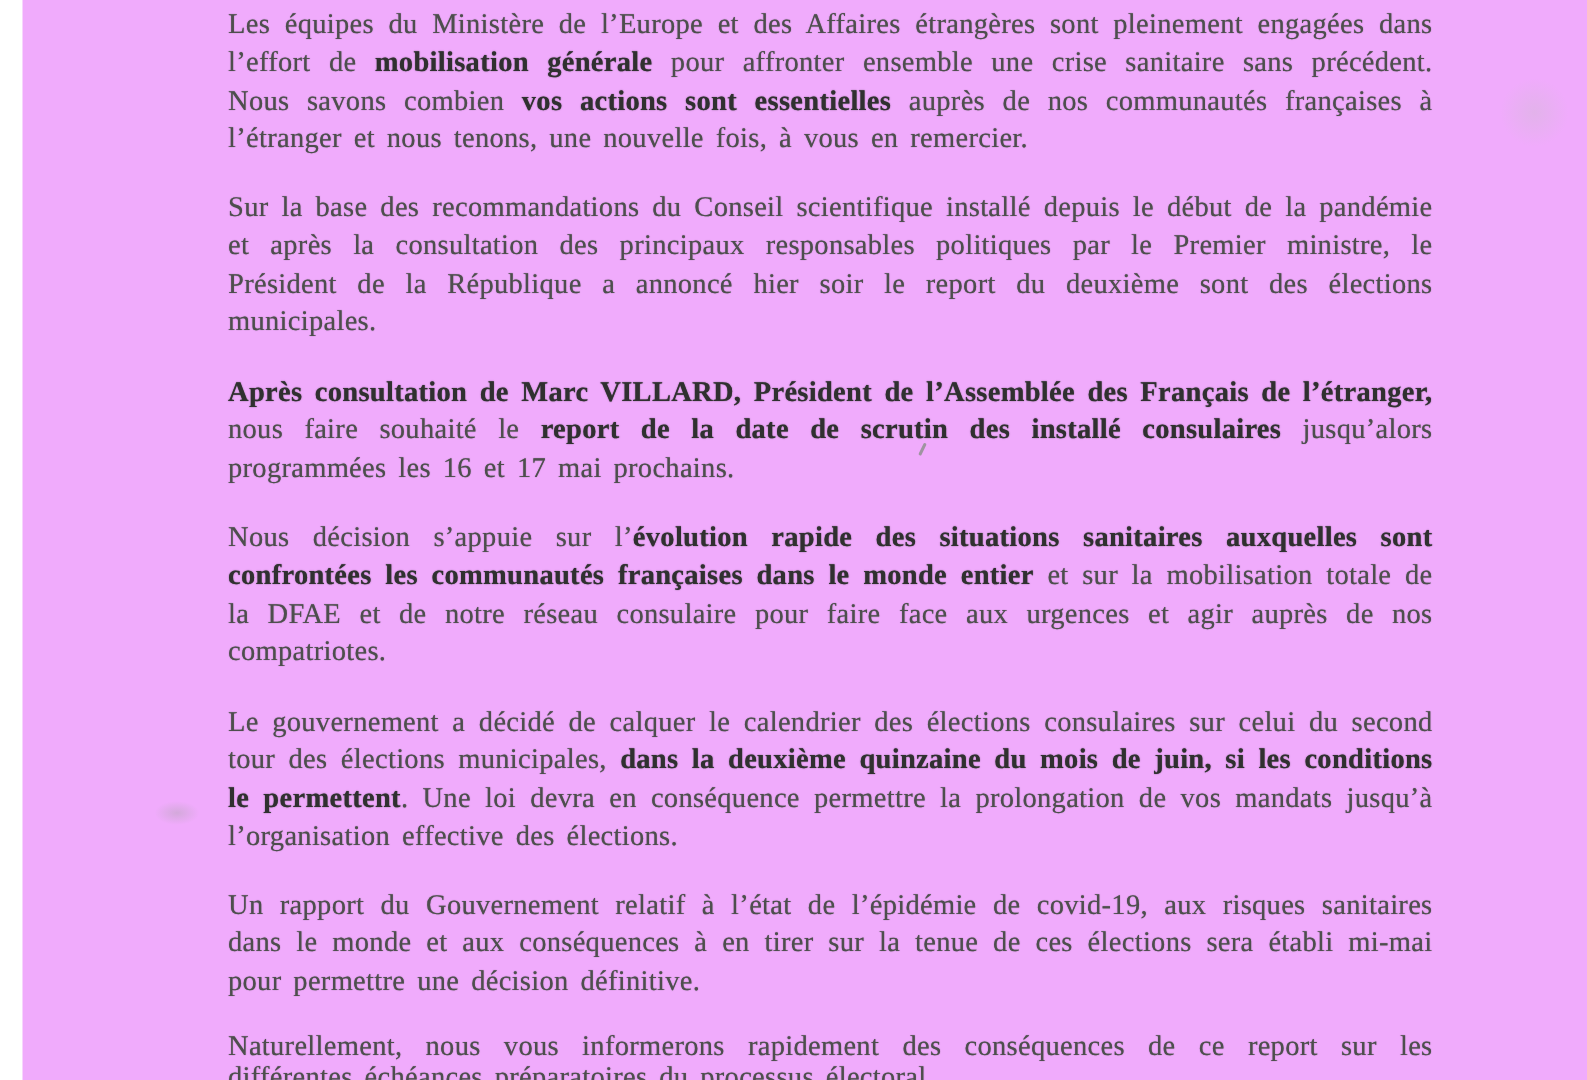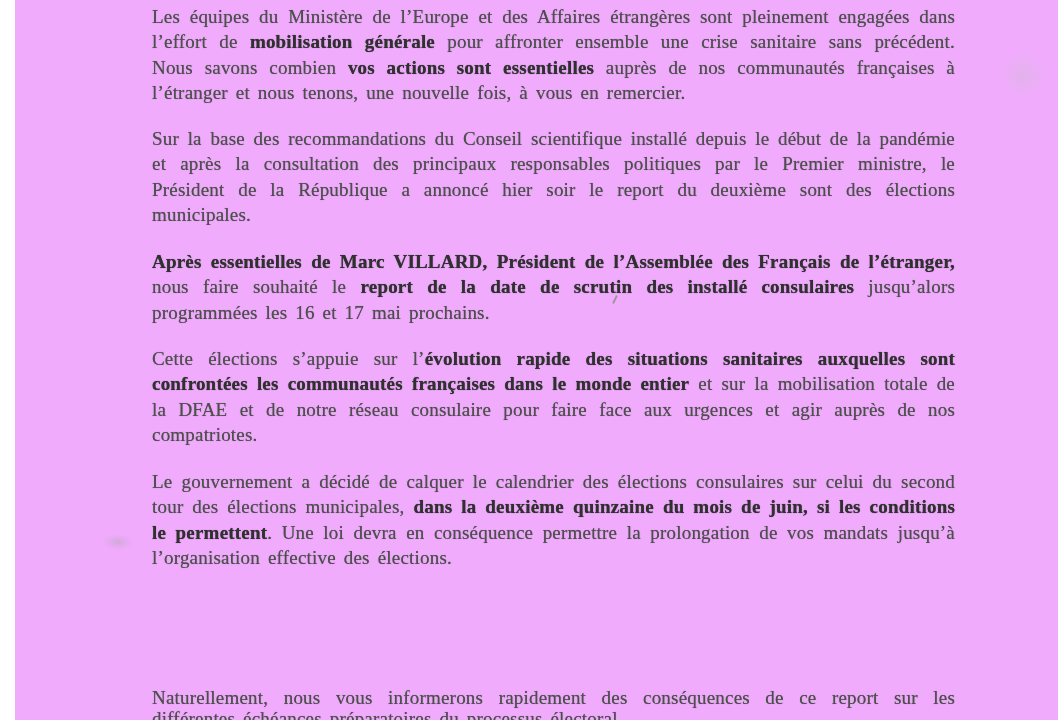--- a/index.html
+++ b/index.html
@@ -74,26 +74,27 @@
 </style>
 </head>
 <body>
 
 <div class="page">
 
   <p class="para" style="top:4px"><span>Les équipes du Ministère de l’Europe et des Affaires étrangères sont pleinement engagées dans l’effort de </span><span class="b">mobilisation générale</span><span> pour affronter ensemble une crise sanitaire sans précédent. Nous savons combien </span><span class="b">vos actions sont essentielles</span><span> auprès de nos communautés françaises à l’étranger et nous tenons, une nouvelle fois, à vous en remercier.</span></p>
 
   <p class="para" style="top:126px"><span>Sur la base des recommandations du Conseil scientifique installé depuis le début de la pandémie et après la consultation des principaux responsables politiques par le Premier ministre, le Président de la République a annoncé hier soir le report du deuxième sont des élections municipales.</span></p>
 
-  <p class="para" style="top:249px"><span class="b">Après essentielles de Marc VILLARD, Président de l’Assemblée des Français de l’étranger,</span><span> nous faire souhaité le </span><span class="b">report de la date de scrutin des installé consulaires</span><span> jusqu’alors programmées les 16 et 17 mai prochains.</span></p>
+  <p class="para" style="top:249px"><span class="b">Après consultation de Marc VILLARD, Président de l’Assemblée des Français de l’étranger,</span><span> nous faire souhaité le </span><span class="b">report de la date de scrutin des installé consulaires</span><span> jusqu’alors programmées les 16 et 17 mai prochains.</span></p>
 
-  <p class="para" style="top:346px"><span>Cette élections s’appuie sur l’</span><span class="b">évolution rapide des situations sanitaires auxquelles sont confrontées les communautés françaises dans le monde entier</span><span> et sur la mobilisation totale de la DFAE et de notre réseau consulaire pour faire face aux urgences et agir auprès de nos compatriotes.</span></p>
+  <p class="para" style="top:346px"><span>Nous décision s’appuie sur l’</span><span class="b">évolution rapide des situations sanitaires auxquelles sont confrontées les communautés françaises dans le monde entier</span><span> et sur la mobilisation totale de la DFAE et de notre réseau consulaire pour faire face aux urgences et agir auprès de nos compatriotes.</span></p>
 
   <p class="para" style="top:469px"><span>Le gouvernement a décidé de calquer le calendrier des élections consulaires sur celui du second tour des élections municipales, </span><span class="b">dans la deuxième quinzaine du mois de juin, si les conditions le permettent</span><span>. Une loi devra en conséquence permettre la prolongation de vos mandats jusqu’à l’organisation effective des élections.</span></p>
 
+  <p class="para" style="top:591px"><span>Un rapport du Gouvernement relatif à l’état de l’épidémie de covid-19, aux risques sanitaires dans le monde et aux conséquences à en tirer sur la tenue de ces élections sera établi mi-mai pour permettre une décision définitive.</span></p>
 
   <p class="para last" style="top:687px"><span>Naturellement, nous vous informerons rapidement des conséquences de ce report sur les différentes échéances préparatoires du processus électoral.</span></p>
 
   <div class="artifact-tick"></div>
   <div class="smudge-left"></div>
   <div class="smudge-right"></div>
 
 </div>
 
 </body></html>

